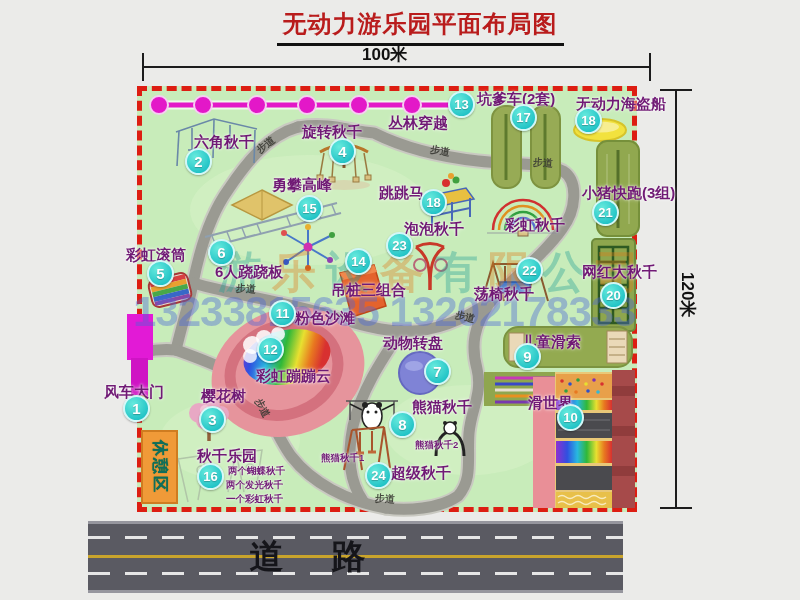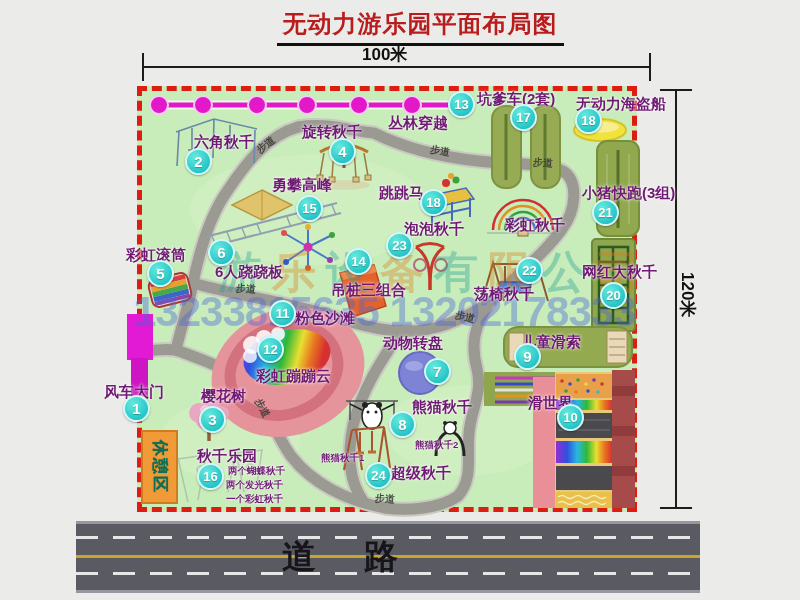--- a/index.html
+++ b/index.html
@@ -34,21 +34,21 @@
   .lbl.small{font-size:9.5px;font-weight:bold;}
   .lbl.trail{font-size:10px;color:#3a3a34;text-shadow:none;opacity:.9;}
   .badge{position:absolute;width:27px;height:27px;border-radius:50%;z-index:7;
          background:radial-gradient(circle at 35% 30%,#66ead integrity,#22c3c6);
          background:radial-gradient(circle at 35% 30%,#66eadd,#22c3c6 75%);
          border:2px solid rgba(240,255,255,.85);box-sizing:border-box;color:#fff;
          display:flex;align-items:center;justify-content:center;font-size:15px;font-weight:bold;
          box-shadow:0 1px 2px rgba(0,0,0,.3);text-shadow:0 1px 1px rgba(0,0,0,.25);}
   .badge.two{font-size:13px;}
   
-  #road{position:absolute;left:76px;top:521px;width:624px;height:72px;background:#5a5a62;z-index:8;
+  #road{position:absolute;left:88px;top:521px;width:535px;height:72px;background:#5a5a62;z-index:8;
         border-top:3px solid #96969e;border-bottom:3px solid #96969e;box-sizing:border-box;}
   .road-dash{position:absolute;left:0;width:100%;height:3px;
              background:repeating-linear-gradient(90deg,#e6e6e6 0 22px,rgba(0,0,0,0) 22px 37px);}
   #road-dash-1{top:12px;} #road-dash-2{top:48px;}
   #road-yellow{position:absolute;left:0;top:31px;width:100%;height:2.5px;background:#c9a42c;}
   #road-label{position:absolute;left:0;top:0;width:100%;height:100%;display:flex;align-items:center;justify-content:center;
               font-size:34px;font-weight:bold;color:#15151a;letter-spacing:48px;transform:translateX(-24px);}
 </style>
 </head>
 <body>

